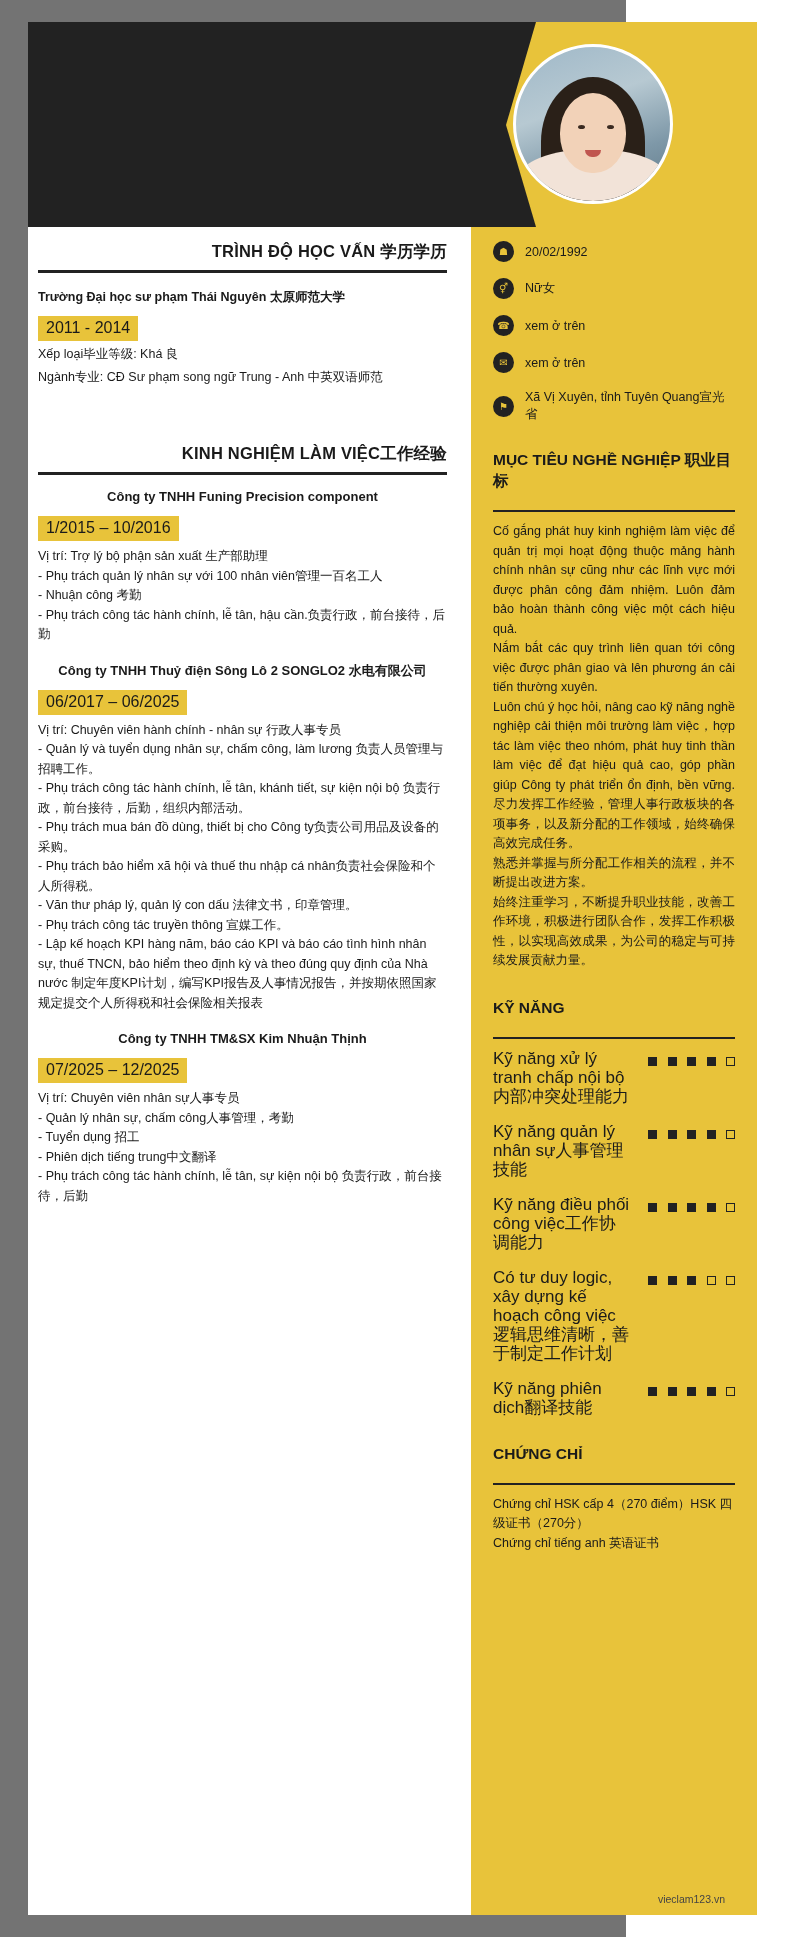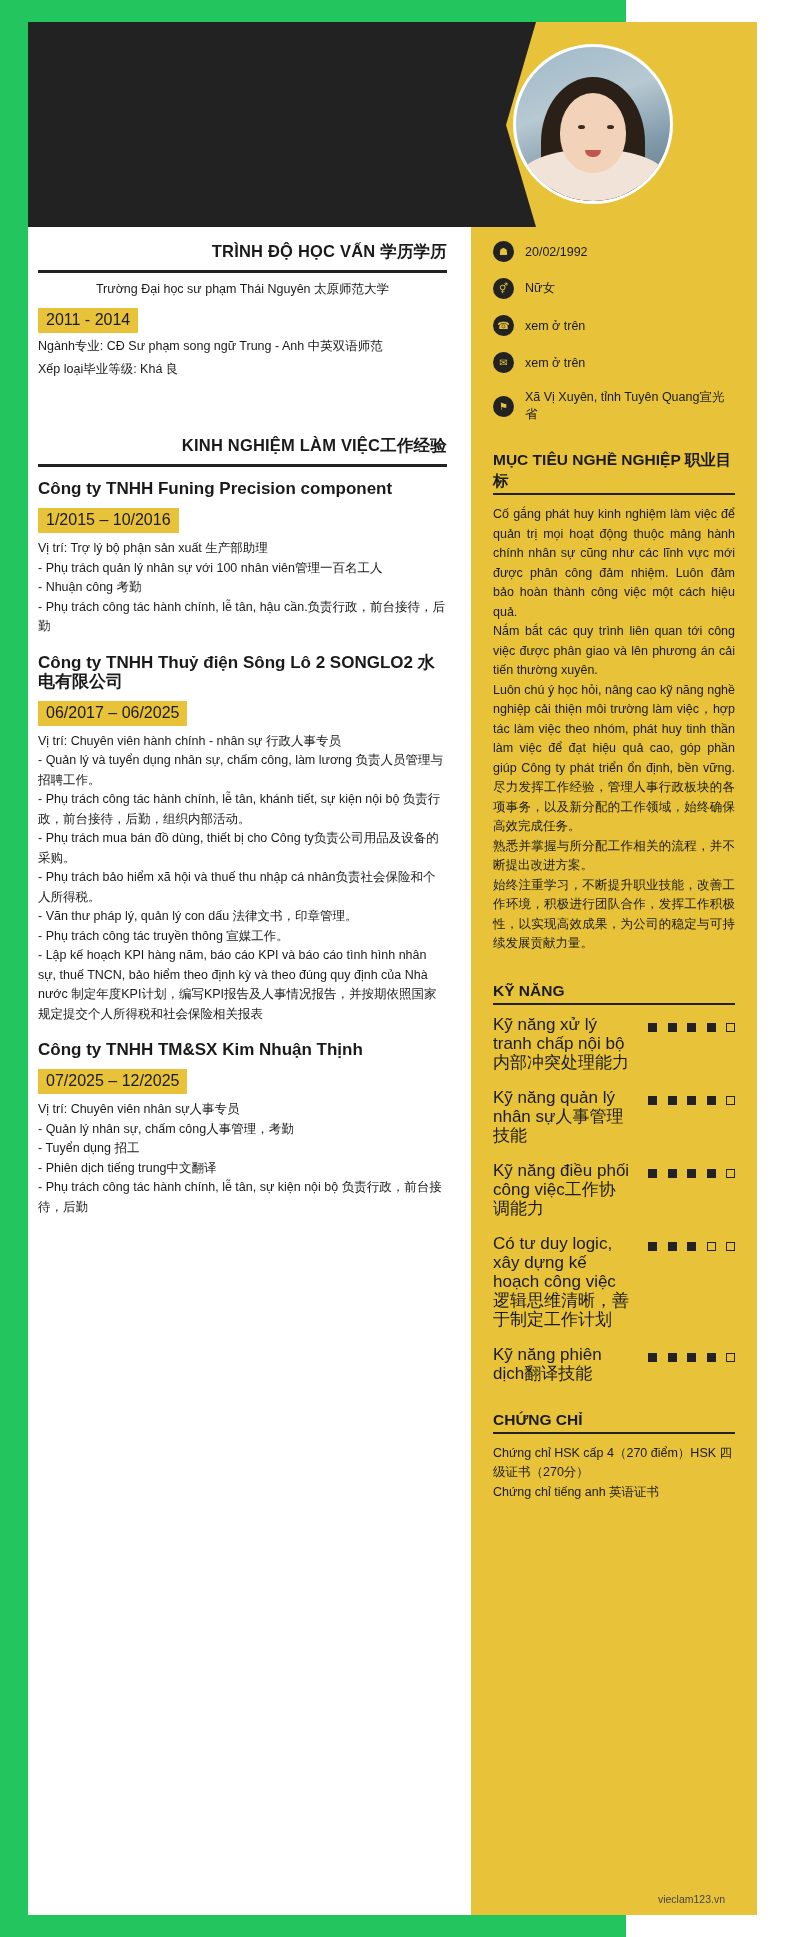--- a/index.html
+++ b/index.html
@@ -6,21 +6,21 @@
   body {
     width: 785px;
     background: #ffffff;
     font-family: "Liberation Sans", sans-serif;
     color: #1a1a1a;
   }
   .page {
     position: relative;
     width: 626px;
     min-height: 1937px;
-    background: #22c55e;
+    background: #737373;
     padding: 22px 28px 0 28px;
   }
   .cv {
     position: relative;
     width: 729px;
     min-height: 1893px;
     background: #ffffff;
   }
 
   
@@ -158,41 +158,41 @@
     font-size: 16.5px;
     font-weight: bold;
     letter-spacing: 0.2px;
     padding: 0 0 7px 0;
     margin: 0 0 0 0;
     border-bottom: 3px solid #222222;
   }
   .sec-head.second { margin-top: 56px; }
 
   .school {
-    text-align: center;
+    text-align: left;
     font-size: 12.5px;
-    font-weight: normal;
-    margin-top: 8px;
+    font-weight: bold;
+    margin-top: 16px;
   }
   .pill {
     display: inline-block;
     background: #e8c33a;
     font-size: 16px;
     padding: 3px 8px 4px 8px;
     margin-top: 10px;
     font-weight: normal;
   }
   .lline {
     font-size: 12.5px;
     line-height: 20px;
     margin-top: 3px;
   }
   .company {
-    text-align: left;
-    font-size: 17px;
+    text-align: center;
+    font-size: 13px;
     font-weight: bold;
     margin-top: 16px;
     line-height: 19px;
   }
   .company.first { margin-top: 12px; }
   .exp-body {
     font-size: 12.5px;
     line-height: 19.5px;
     margin-top: 6px;
   }
@@ -214,21 +214,21 @@
     text-align: center;
     margin-right: 11px;
     flex: 0 0 21px;
   }
   .ctext { font-size: 12.5px; }
 
   .rsec-head {
     font-size: 15.5px;
     font-weight: bold;
     line-height: 21px;
-    padding-bottom: 2px;
+    padding-bottom: 19px;
     border-bottom: 2.5px solid #222222;
     margin-bottom: 10px;
   }
   .rsec-head.gap { margin-top: 26px; }
   .obj-text {
     font-size: 12.5px;
     line-height: 19.5px;
     text-align: justify;
   }
   .skill {
@@ -284,22 +284,22 @@
     </div>
   </div>
 
   <div class="cols">
 
     <div class="left">
 
       <div class="sec-head">TRÌNH ĐỘ HỌC VẤN 学历学历</div>
       <div class="school">Trường Đại học sư phạm Thái Nguyên 太原师范大学</div>
       <div><span class="pill">2011 - 2014</span></div>
+      <div class="lline">Xếp loại毕业等级: Khá 良</div>
       <div class="lline">Ngành专业: CĐ Sư phạm song ngữ Trung - Anh 中英双语师范</div>
-      <div class="lline">Xếp loại毕业等级: Khá 良</div>
 
       <div class="sec-head second">KINH NGHIỆM LÀM VIỆC工作经验</div>
 
       <div>
         <div class="company first">Công ty TNHH Funing Precision component</div>
         <div><span class="pill">1/2015 – 10/2016</span></div>
         <div class="exp-body">
           <p>Vị trí: Trợ lý bộ phận sản xuất 生产部助理</p>
           <p>- Phụ trách quản lý nhân sự với 100 nhân viên管理一百名工人</p>
           <p>- Nhuận công 考勤</p>

